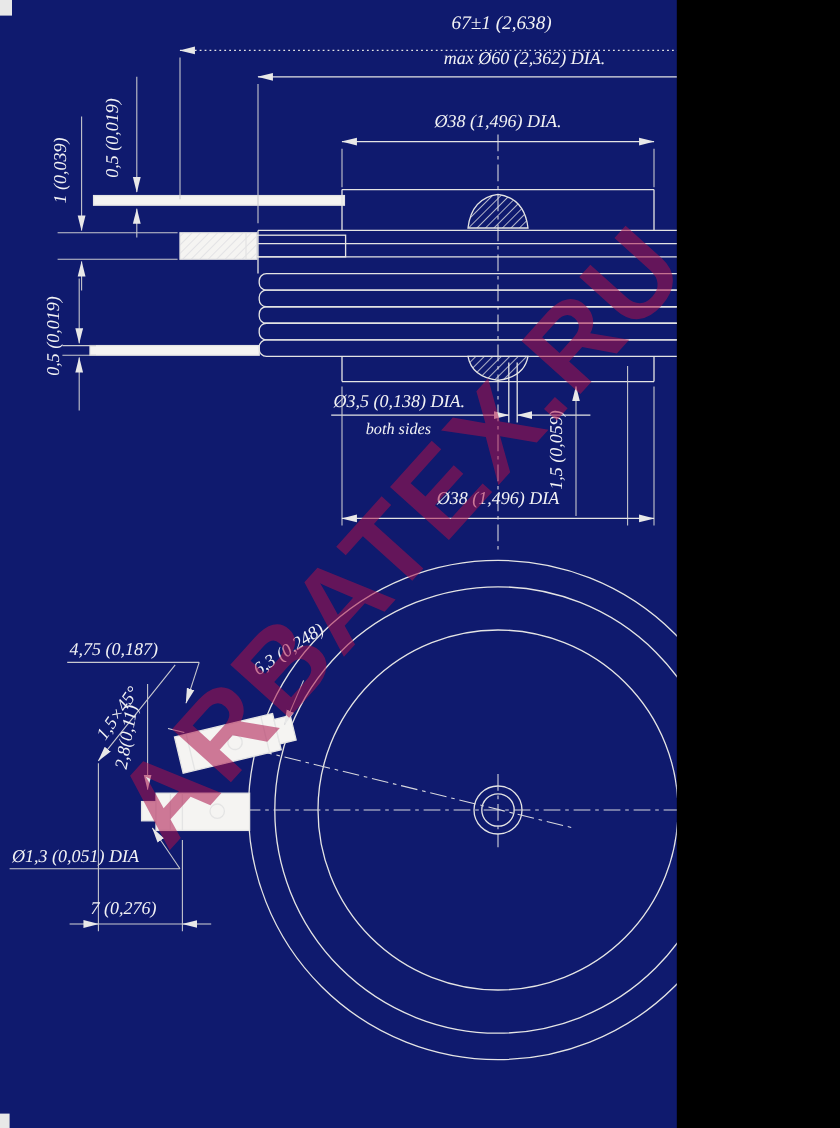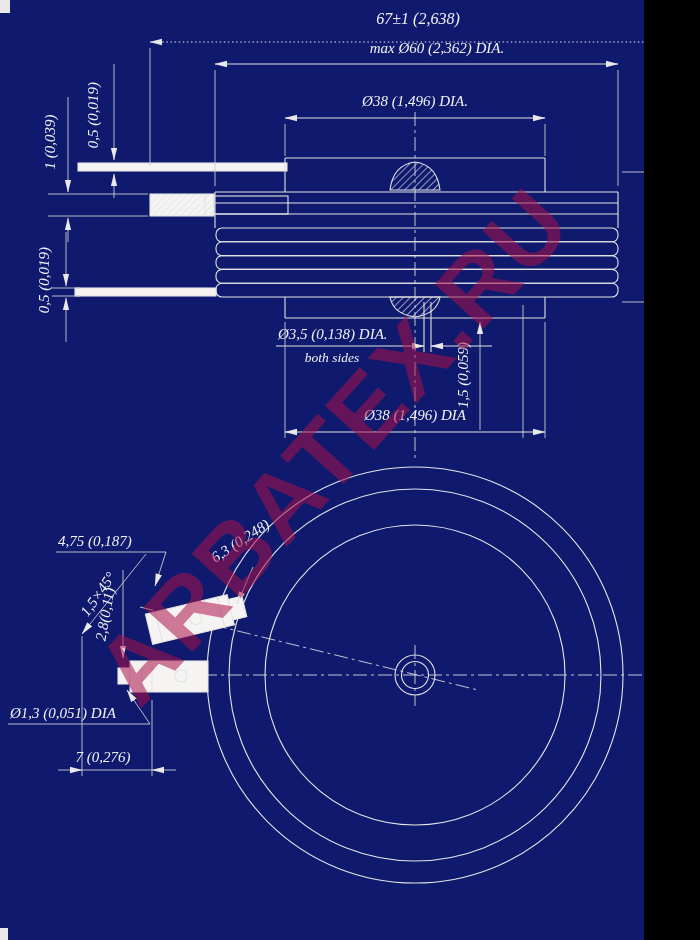--- a/index.html
+++ b/index.html
@@ -1,16 +1,16 @@
 <!DOCTYPE html>
 <html><head>
 <meta charset="utf-8">
 <style>
   html,body{margin:0;padding:0;background:#000;}
-  #stage{position:relative;width:644px;height:940px;background:#0f1a6e;overflow:hidden;}
+  #stage{position:relative;width:564px;height:940px;background:#0f1a6e;overflow:hidden;}
   svg{position:absolute;left:0;top:0;}
   .ln{stroke:#e4e4e4;stroke-width:1.1;fill:none;}
   .thin{stroke:#c9c9cf;stroke-width:0.9;fill:none;}
   .cl{stroke:#d8d8de;stroke-width:0.9;fill:none;stroke-dasharray:14 4 3 4;}
   .dot{stroke:#e4e4e4;stroke-width:1;fill:none;stroke-dasharray:1.5 2.6;}
   .fillw{fill:#f5f4f2;stroke:#e4e4e4;stroke-width:1.1;}
   .dim{font:italic 15px "Liberation Serif","DejaVu Serif",serif;fill:#f2f2f4;}
   .dim.big{font-size:16px;}
   .dim.small{font-size:13.5px;}
   .wm{font:700 96px "Liberation Sans","DejaVu Sans",sans-serif;fill:rgba(172,18,74,0.55);letter-spacing:3px;}

